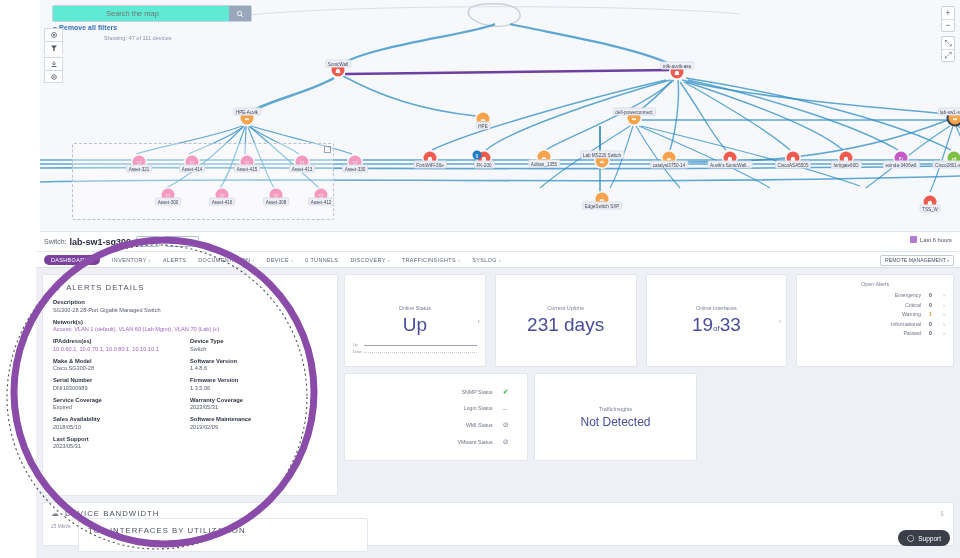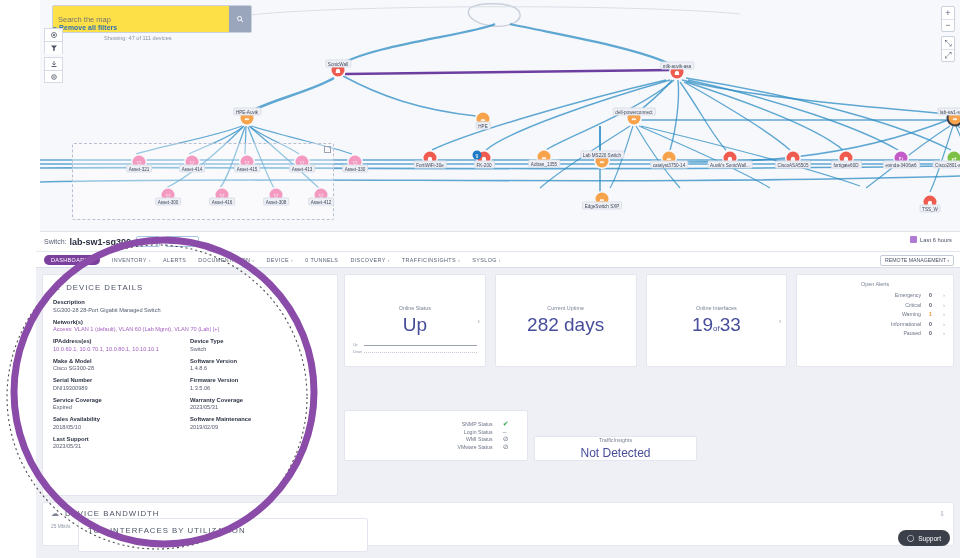--- a/index.html
+++ b/index.html
@@ -5,22 +5,22 @@
   * { box-sizing: border-box; margin:0; padding:0; }
   html,body { width:960px; height:558px; overflow:hidden; background:#fff;
     font-family:"Liberation Sans", sans-serif; }
   #root { position:relative; width:960px; height:558px; background:#fff; }
 
   
   #map { position:absolute; left:40px; top:0; width:920px; height:232px;
          background:#f7f8fb; border-bottom:1px solid #dfe3ec; overflow:hidden; }
   #map-svg { position:absolute; inset:0; }
 
-  .search-wrap { position:absolute; left:12px; top:5px; width:200px; height:28px;
-     display:flex; border:1px solid #c9d1de; background:#fde047; border-radius:2px; }
+  .search-wrap { position:absolute; left:12px; top:5px; width:200px; height:17px;
+     display:flex; border:1px solid #c9d1de; background:#5eead4; border-radius:2px;padding-left:48px; }
   .search-input { flex:1; border:none; outline:none; font-size:7.5px; padding:0 5px;
      color:#6b7385; font-family:"Liberation Sans", sans-serif; background:transparent;}
   .search-btn { width:22px; background:#9aa6bb; display:flex; align-items:center;
      justify-content:center; border-radius:0 1px 1px 0; }
   .remove-filters { position:absolute; left:13px; top:24px; font-size:6.8px;
      font-weight:bold; color:#2f6fb5; letter-spacing:.1px; }
   .showing { position:absolute; left:64px; top:35px; font-size:5.6px; color:#8a93a6; }
 
   .tool-col { position:absolute; left:4px; top:28px; width:19px; }
   .tool-btn { width:19px; height:13px; background:#fff; border:1px solid #d5dae4;
@@ -87,21 +87,21 @@
   .card-title .ic { margin-right:5px; color:#7c8397; font-size:8px; }
   .grid2 { display:flex; flex-wrap:wrap; }
   .fld { width:50%; margin-bottom:6px; }
   .fld.full { width:100%; }
   .fld .k { font-size:5.8px; font-weight:bold; color:#2d3344; margin-bottom:1.5px; }
   .fld .v { font-size:5.6px; color:#545b6d; }
   .fld .v.link { color:#a35fc0; }
 
   .rightcol { flex:1; display:flex; flex-direction:column; gap:6px; }
   .row1 { display:flex; gap:9px; height:93px; }
-  .row2 { display:flex; gap:6px; height:88px;align-items:flex-end; }
+  .row2 { display:flex; gap:6px; height:88px; }
 
   .stat { flex:1; position:relative; display:flex; flex-direction:column;
      align-items:center; justify-content:center; }
   .stat .cap { font-size:5.4px; color:#7b8295; margin-bottom:3px; }
   .stat .big { font-size:19px; color:#474d9b; font-weight:normal; }
   .stat .big small { font-size:8px; }
   .chev { position:absolute; right:5px; top:50%; transform:translateY(-50%);
      color:#9aa2b4; font-size:7px; }
 
   .spark { position:absolute; left:8px; right:8px; bottom:9px; }
@@ -396,21 +396,21 @@
         <span>REMOTE MANAGEMENT</span>
         <span>›</span>
       </span>
     </div>
 
     <div class="body">
 
       <div class="card" id="details">
         <div class="card-title">
           <span class="ic">☰</span>
-          <span>DEVICE DETAILS</span>
+          <span>ALERTS DETAILS</span>
         </div>
         <div class="grid2" id="detail-fields">
             <div class="fld full">
               <div class="k">Description</div>
               <div class="v">SG300-28 28-Port Gigabit Managed Switch</div>
             </div>
             <div class="fld full">
               <div class="k">Network(s)</div>
               <div class="v link">Access: VLAN 1 (default), VLAN 60 (Lab Mgmt), VLAN 70 (Lab)  [+]</div>
             </div>
@@ -475,21 +475,21 @@
                 </div>
               <div class="sline">
                   <span class="t">Down</span>
                   <span class="bar" style="border-top:1px dotted #c3c9d6"></span>
                 </div>
             </div>
           </div>
 
           <div class="card stat">
             <span class="cap">Current Uptime</span>
-            <span class="big">282 days</span>
+            <span class="big">231 days</span>
           </div>
 
           <div class="card stat">
             <span class="cap">Online Interfaces</span>
             <span class="big">
               <span>19</span><small>of</small><span>33</span>
             </span>
             <span class="chev">›</span>
           </div>
 

